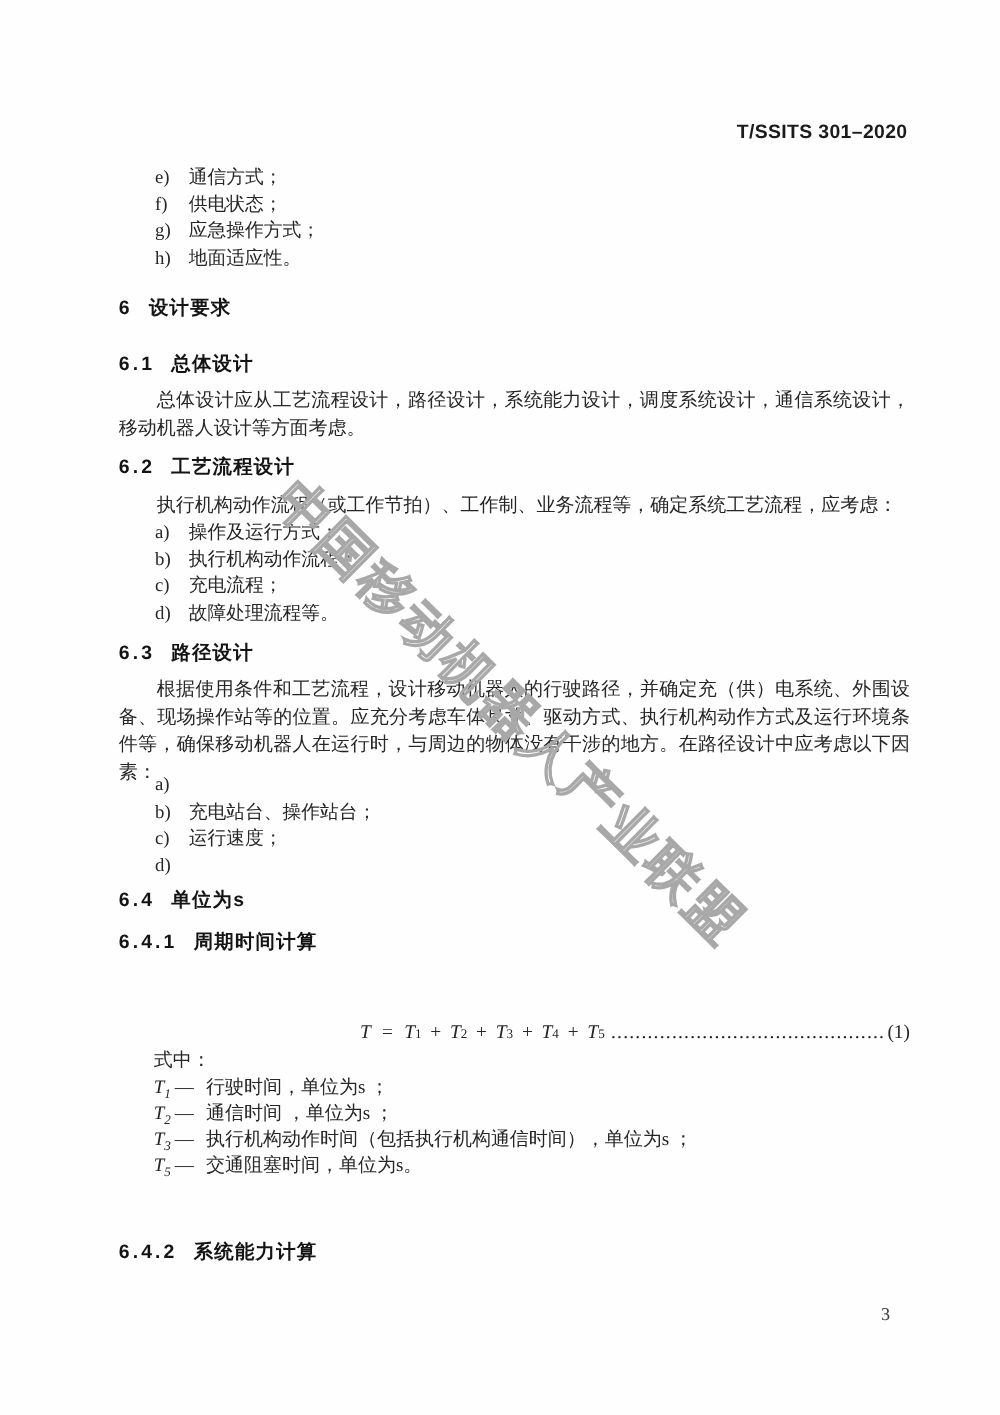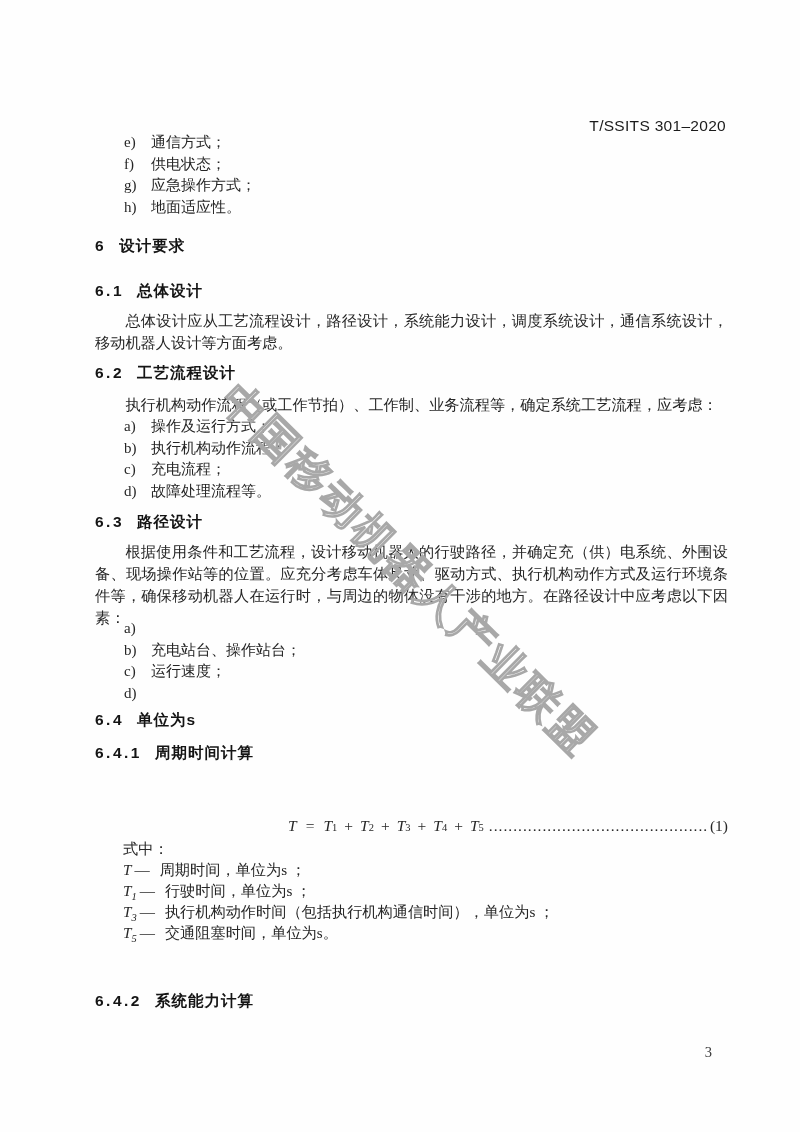--- a/index.html
+++ b/index.html
@@ -5,21 +5,21 @@
   html,body { margin:0; padding:0; background:#ffffff; }
   .page {
     position:relative; width:800px; height:1132px;
     background:#fefefe; overflow:hidden;
     font-family:"Liberation Serif","DejaVu Serif",serif;
     color:#262626;
   }
   .doc-code {
     position:absolute; top:97px; right:74px;
     font-family:"Liberation Sans","DejaVu Sans",sans-serif;
-    font-weight:400; font-size:15.5px; letter-spacing:0.3px; color:#1b1b1b;margin-top:20px;
+    font-weight:700; font-size:15.5px; letter-spacing:0.3px; color:#1b1b1b;
   }
   .list { position:absolute; left:95px; width:633px; font-size:15px; }
   .list .row { display:flex; line-height:21.6px; padding-left:29px; }
   .list .lab { width:27px; flex:none; }
   .heading {
     position:absolute; left:95px; display:flex; align-items:baseline;
     font-family:"Liberation Sans","DejaVu Sans",sans-serif;
     font-weight:700; font-size:15.5px; color:#141414;
   }
   .heading .num { letter-spacing:2.5px; margin-right:13px; font-weight:700; }
@@ -168,24 +168,24 @@
     <span class="f-plus">+</span>
     <span class="f-var">T</span>
       <sub>5</sub>
     <span class="f-dots">................................................................................</span>
     <span class="f-num">(1)</span>
   </div>
 
   <div class="where-label">式中：</div>
   <div class="defs">
     <div class="def-row">
-      <i>T</i><sub></sub><span class="def-dash">—</span><span>周期时间，单位为s ；</span>
-    </div>
-    <div class="def-row">
       <i>T</i><sub>1</sub><span class="def-dash">—</span><span>行驶时间，单位为s ；</span>
+    </div>
+    <div class="def-row">
+      <i>T</i><sub>2</sub><span class="def-dash">—</span><span>通信时间 ，单位为s ；</span>
     </div>
     <div class="def-row">
       <i>T</i><sub>3</sub><span class="def-dash">—</span><span>执行机构动作时间（包括执行机构通信时间），单位为s ；</span>
     </div>
     <div class="def-row">
       <i>T</i><sub>5</sub><span class="def-dash">—</span><span>交通阻塞时间，单位为s。</span>
     </div>
   </div>
 
   <div class="heading" style="top:991px">

